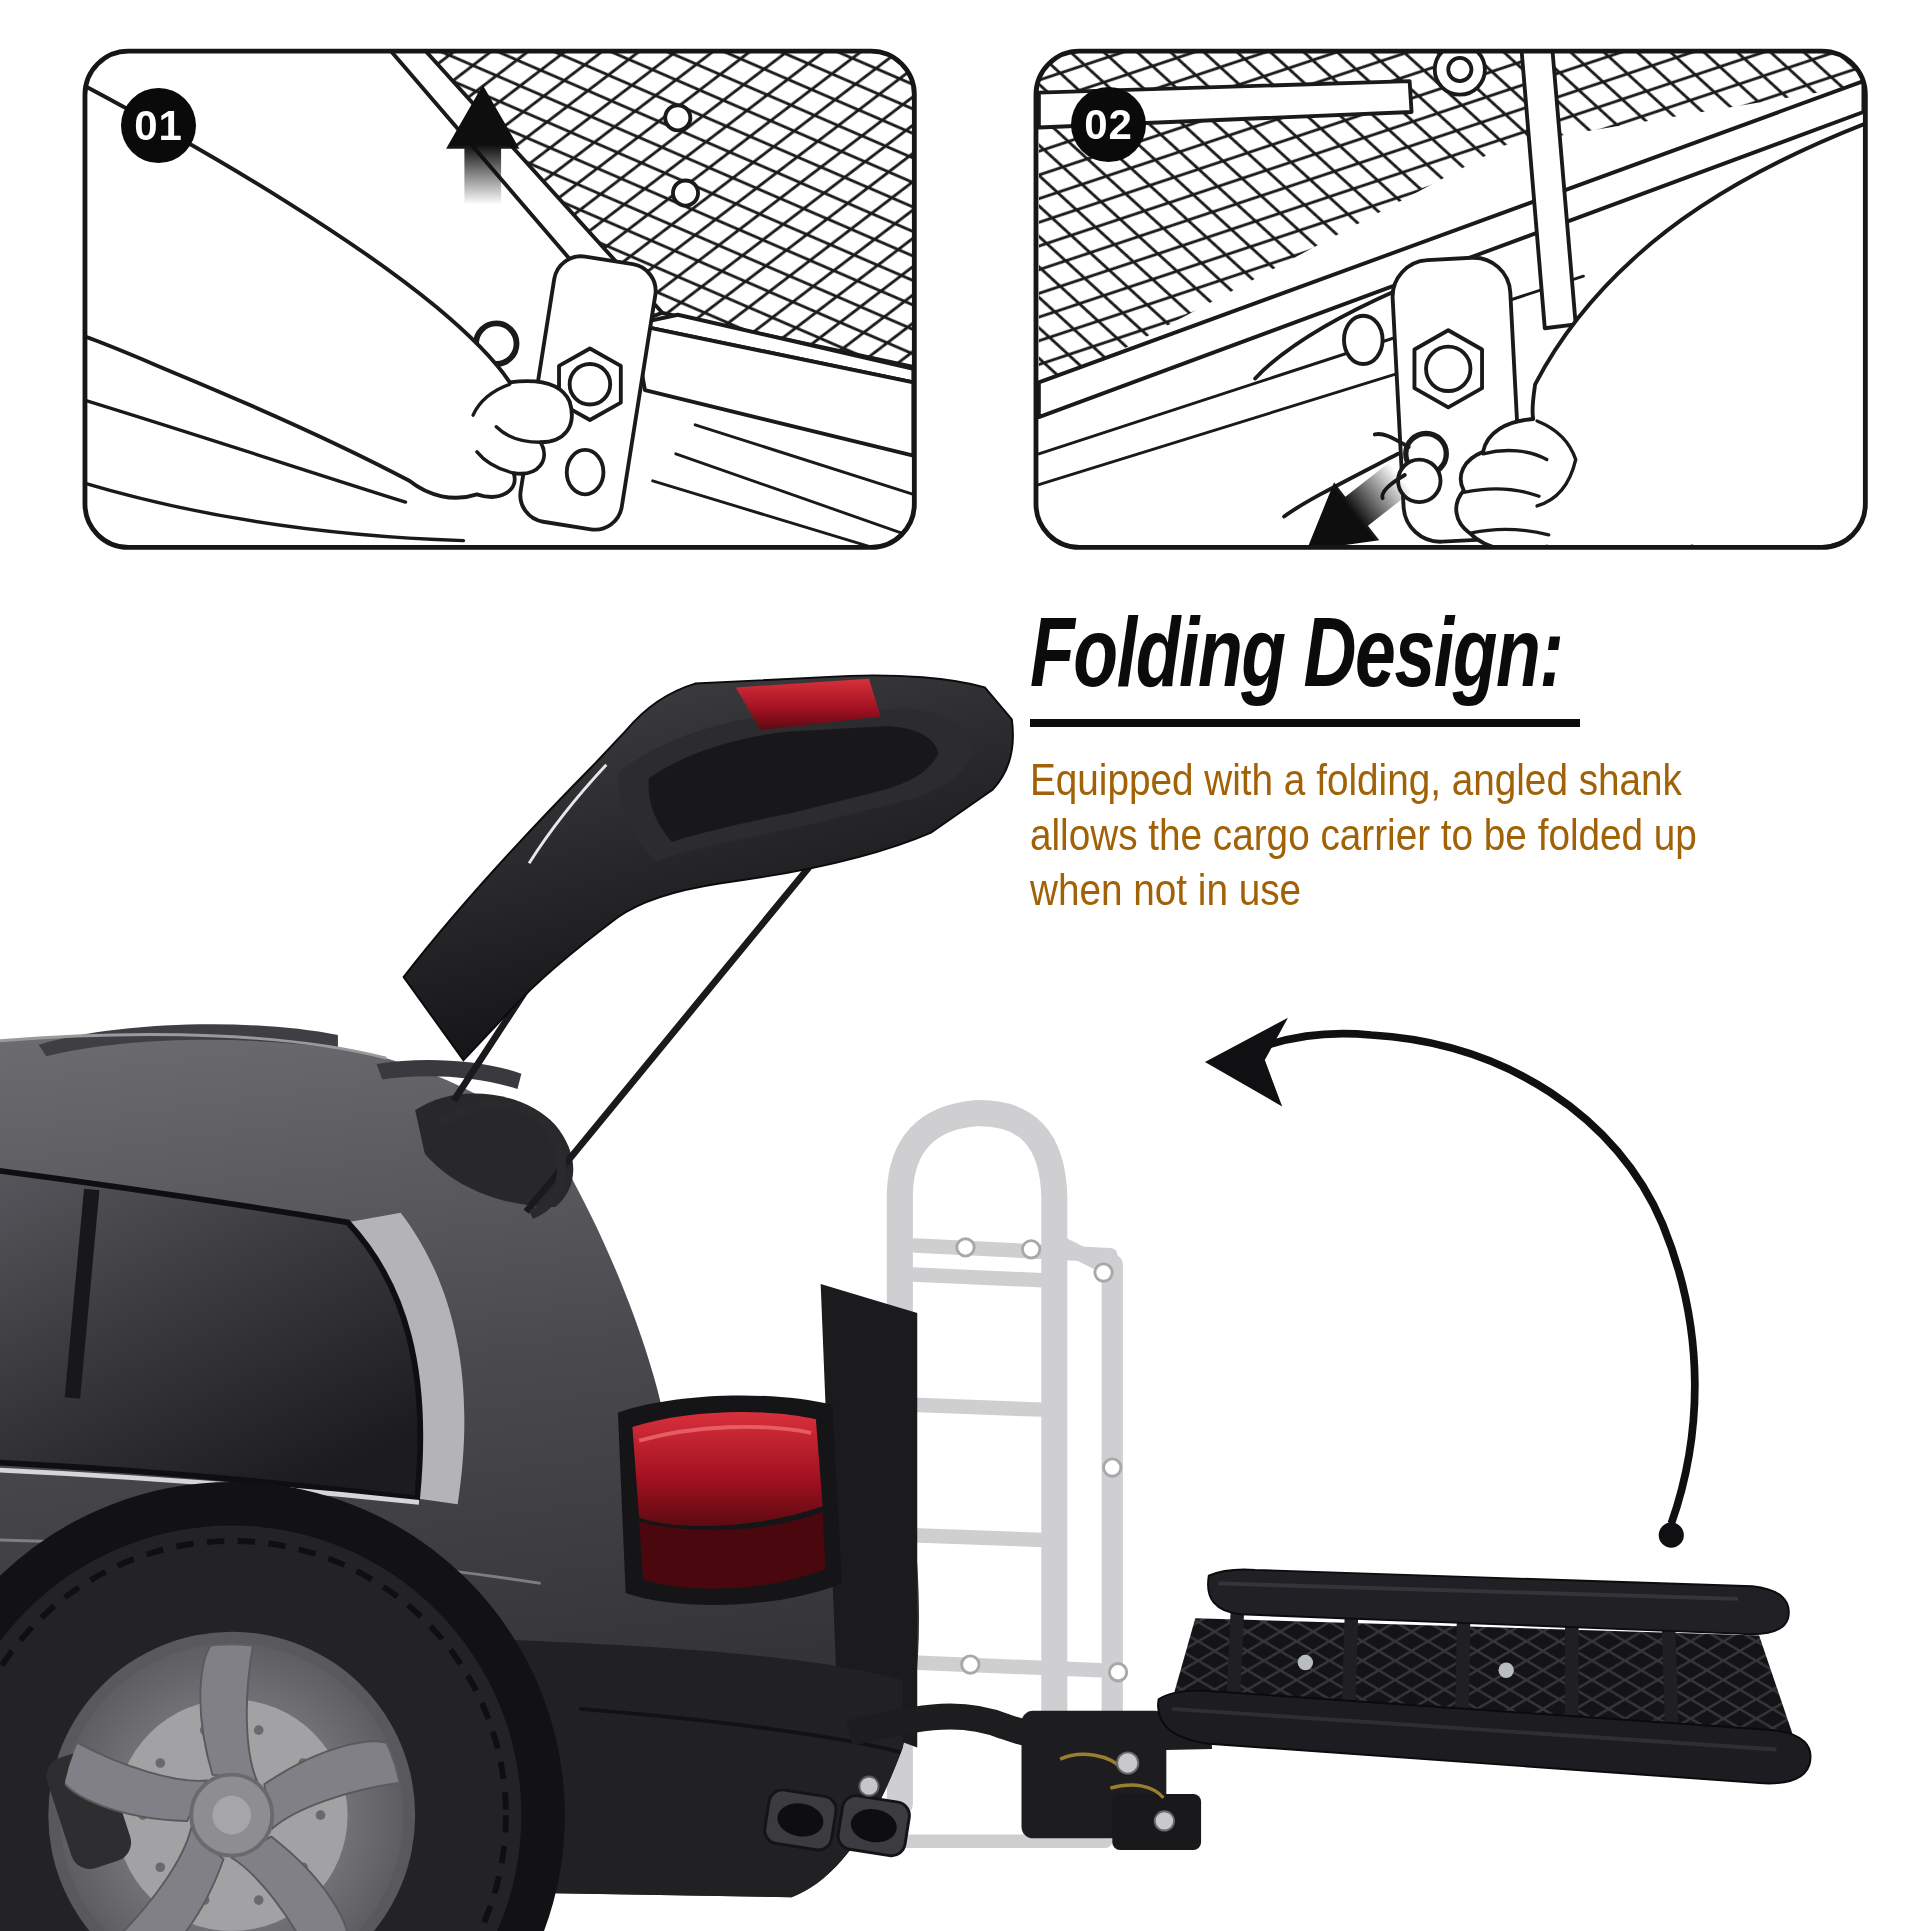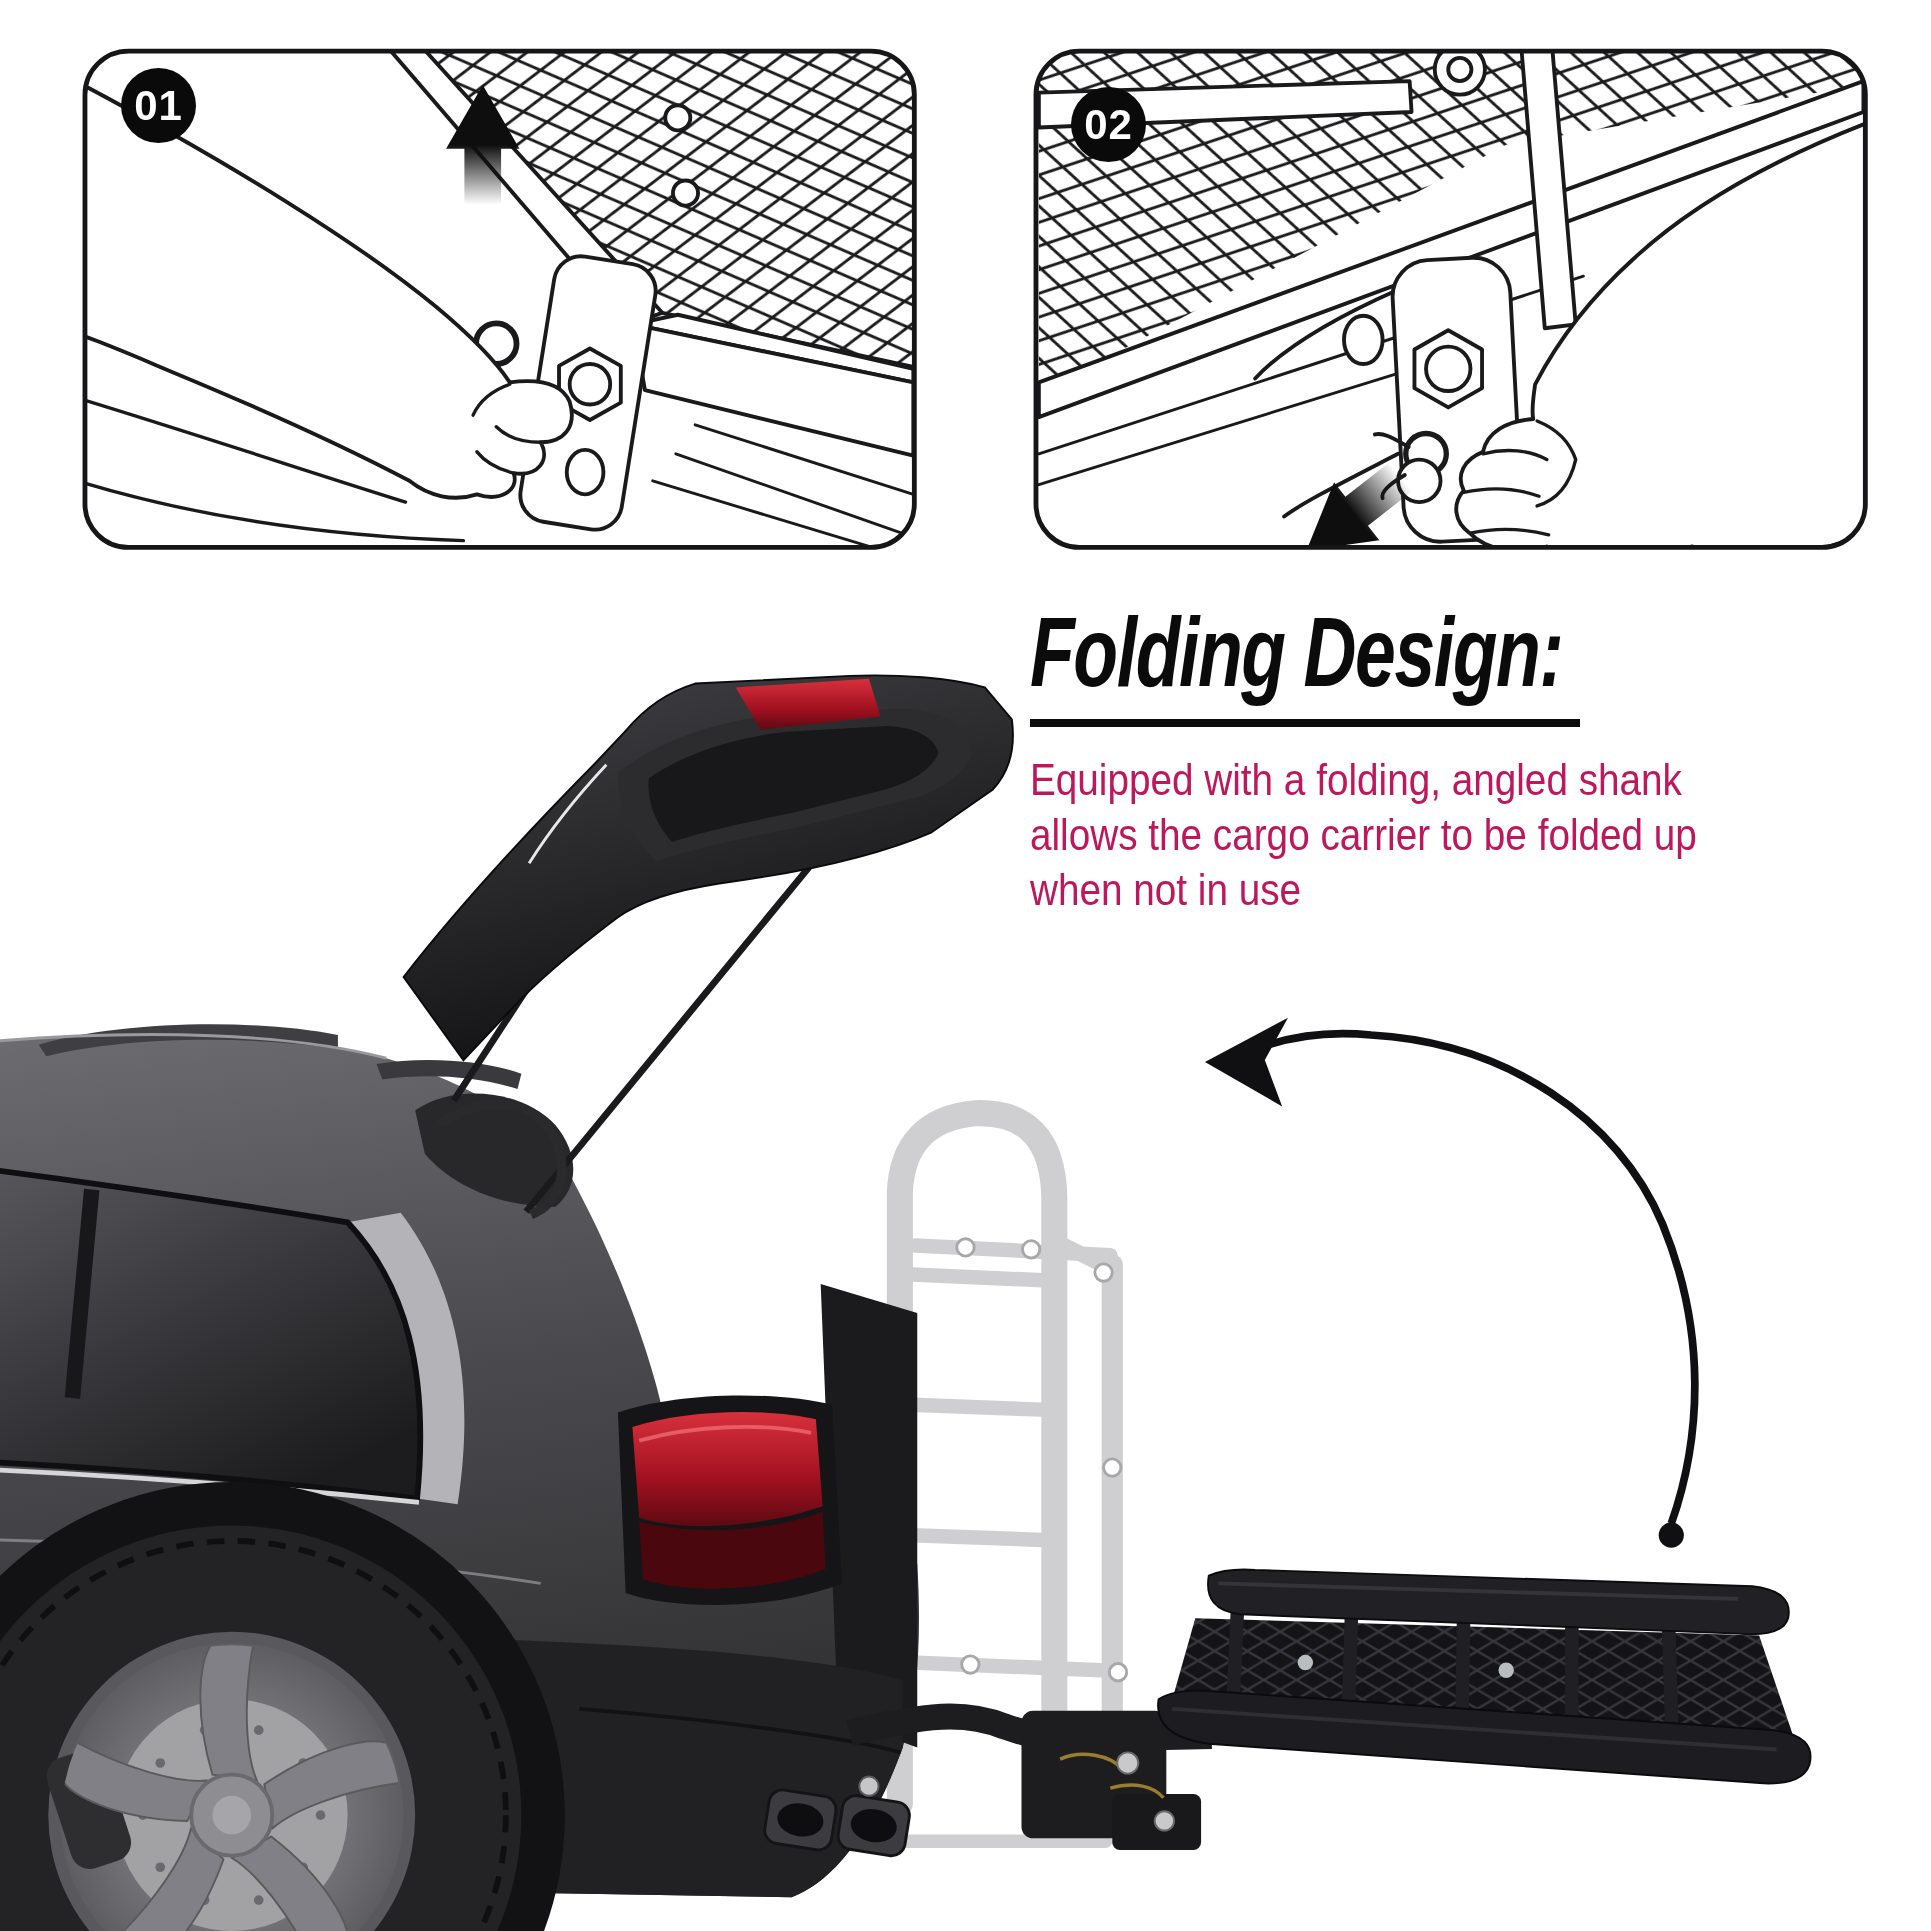--- a/index.html
+++ b/index.html
@@ -2,28 +2,28 @@
 <html><head>
 <meta charset="utf-8">
 <style>
   html,body{margin:0;padding:0;background:#ffffff;}
   #stage{position:relative;width:1931px;height:1931px;overflow:hidden;background:#fff;
          font-family:"Liberation Sans",sans-serif;}
   #art{position:absolute;left:0;top:0;width:1931px;height:1931px;}
   .badge{position:absolute;width:75px;height:75px;border-radius:50%;background:#0a0a0a;
          color:#fff;font-weight:bold;font-size:42px;display:flex;align-items:center;
          justify-content:center;letter-spacing:1px;}
-  #badge-1{left:121px;top:68px;}
+  #badge-1{left:121px;top:88px;}
   #badge-2{left:1071px;top:87px;}
   #feature-block{position:absolute;left:1030px;top:601px;color:#0b0b0b;}
   #feature-heading{font-size:99px;font-weight:bold;font-style:italic;line-height:1.04;
                    letter-spacing:-1.9px;transform:scaleX(0.74);transform-origin:left top;
                    white-space:nowrap;}
   #feature-underline{width:550px;height:7.7px;background:#0d0d0d;margin-top:15.4px;}
-  #feature-desc{margin-top:25px;font-size:45px;line-height:55px;color:#be185d;}
+  #feature-desc{margin-top:25px;font-size:45px;line-height:55px;color:#a16207;}
   .desc-line{display:block;transform:scaleX(0.86);transform-origin:left top;white-space:nowrap;}
 </style>
 </head>
 <body>
 
 <div id="stage">
 
 <svg id="art" viewBox="0 0 2000 2000">
   <defs>
     <pattern id="mesh1" width="46" height="27" patternUnits="userSpaceOnUse" patternTransform="rotate(-7 500 200)">

